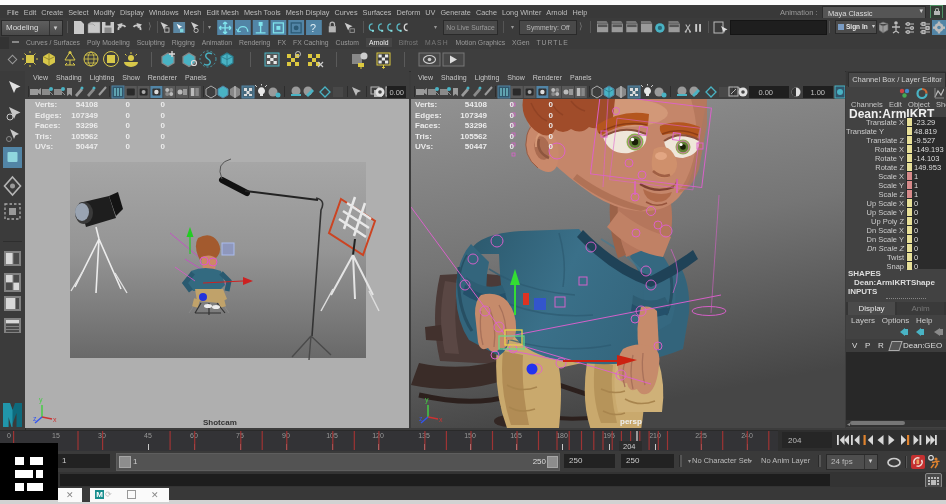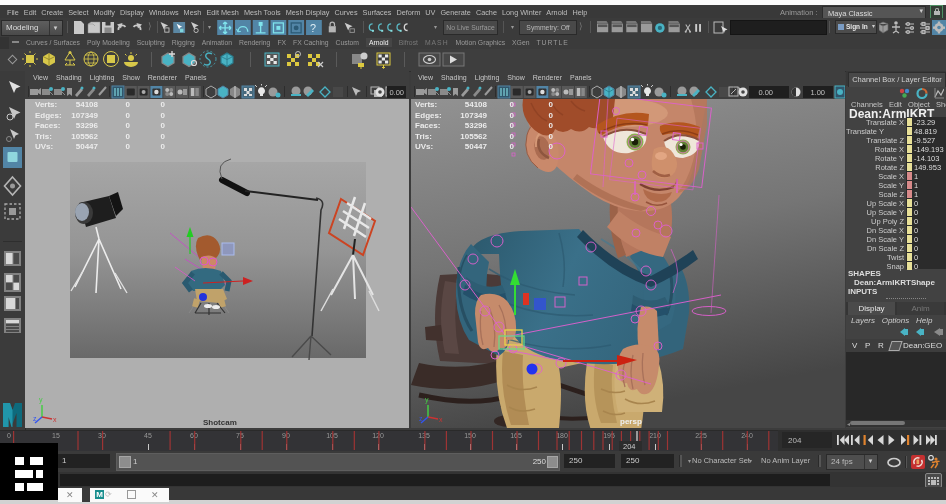--- a/index.html
+++ b/index.html
@@ -865,40 +865,40 @@
   <div class="abs" style="top:137px;left:68px;font-size:7.5px;color:#ddd;">0</div>
   <div class="abs" style="top:146px;left:0;width:58px;text-align:right;font-size:7.5px;color:#ccc;">Up Poly Z</div>
   <div class="abs" style="top:146px;left:61px;width:5px;height:8px;background:#e8e098;"></div>
   <div class="abs" style="top:146px;left:68px;font-size:7.5px;color:#ddd;">0</div>
   <div class="abs" style="top:155px;left:0;width:58px;text-align:right;font-size:7.5px;color:#ccc;">Dn Scale X</div>
   <div class="abs" style="top:155px;left:61px;width:5px;height:8px;background:#e8e098;"></div>
   <div class="abs" style="top:155px;left:68px;font-size:7.5px;color:#ddd;">0</div>
   <div class="abs" style="top:164px;left:0;width:58px;text-align:right;font-size:7.5px;color:#ccc;">Dn Scale Y</div>
   <div class="abs" style="top:164px;left:61px;width:5px;height:8px;background:#e8e098;"></div>
   <div class="abs" style="top:164px;left:68px;font-size:7.5px;color:#ddd;">0</div>
-  <div class="abs" style="top:173px;left:0;width:58px;text-align:right;font-size:7.5px;color:#ccc;">Dn Scale Z</div>
+  <div class="abs" style="top:173px;left:0;width:58px;text-align:right;font-size:7.5px;color:#ccc;font-style:italic;">Dn Scale Z</div>
   <div class="abs" style="top:173px;left:61px;width:5px;height:8px;background:#e8e098;"></div>
   <div class="abs" style="top:173px;left:68px;font-size:7.5px;color:#ddd;">0</div>
   <div class="abs" style="top:182px;left:0;width:58px;text-align:right;font-size:7.5px;color:#ccc;">Twist</div>
   <div class="abs" style="top:182px;left:61px;width:5px;height:8px;background:#e8e098;"></div>
   <div class="abs" style="top:182px;left:68px;font-size:7.5px;color:#ddd;">0</div>
   <div class="abs" style="top:191px;left:0;width:58px;text-align:right;font-size:7.5px;color:#ccc;">Snap</div>
   <div class="abs" style="top:191px;left:61px;width:5px;height:8px;background:#e8e098;"></div>
   <div class="abs" style="top:191px;left:68px;font-size:7.5px;color:#ddd;">0</div>
   </div>
   <div class="abs" style="top:198px;left:2px;font-size:8px;font-weight:bold;color:#ddd;">SHAPES</div>
   <div class="abs" style="top:207px;left:8px;font-size:8px;font-weight:bold;color:#ddd;">Dean:ArmIKRTShape</div>
   <div class="abs" style="top:216px;left:2px;font-size:8px;font-weight:bold;color:#ddd;">INPUTS</div>
   <div class="abs" style="top:227px;left:40px;width:40px;border-top:1px dotted #888;"></div>
 
   <div class="abs" style="top:231px;left:0;width:100px;height:13px;background:#353535;">
     <div class="abs" style="top:0;left:2px;width:47px;height:13px;background:#4a4a4a;font-size:8px;color:#e8e8e8;text-align:center;line-height:13px;">Display</div>
     <div class="abs" style="top:0;left:51px;width:47px;height:13px;background:#3a3a3a;font-size:8px;color:#777;text-align:center;line-height:13px;">Anim</div>
   </div>
-  <div class="abs" style="top:245px;left:5px;font-size:8px;color:#ccc;font-style:italic;">Layers&nbsp;&nbsp;&nbsp;Options&nbsp;&nbsp;&nbsp;Help</div>
+  <div class="abs" style="top:245px;left:5px;font-size:8px;color:#ccc;">Layers&nbsp;&nbsp;&nbsp;Options&nbsp;&nbsp;&nbsp;Help</div>
   <svg class="abs" style="top:256px;left:52px;" width="46" height="11" viewBox="0 0 46 11">
     <g fill="#49b3c4">
         <path d="M2 5 l5 -4 v8 z"></path>
         <rect x="7" y="2" width="3" height="6"></rect>
       </g>
     <g fill="#49b3c4">
         <path d="M18 5 l5 -4 v8 z"></path>
         <rect x="23" y="2" width="3" height="6"></rect>
       </g>
     <path d="M36 5 l6 -4 v8 z" fill="#8a8a8a"></path>

